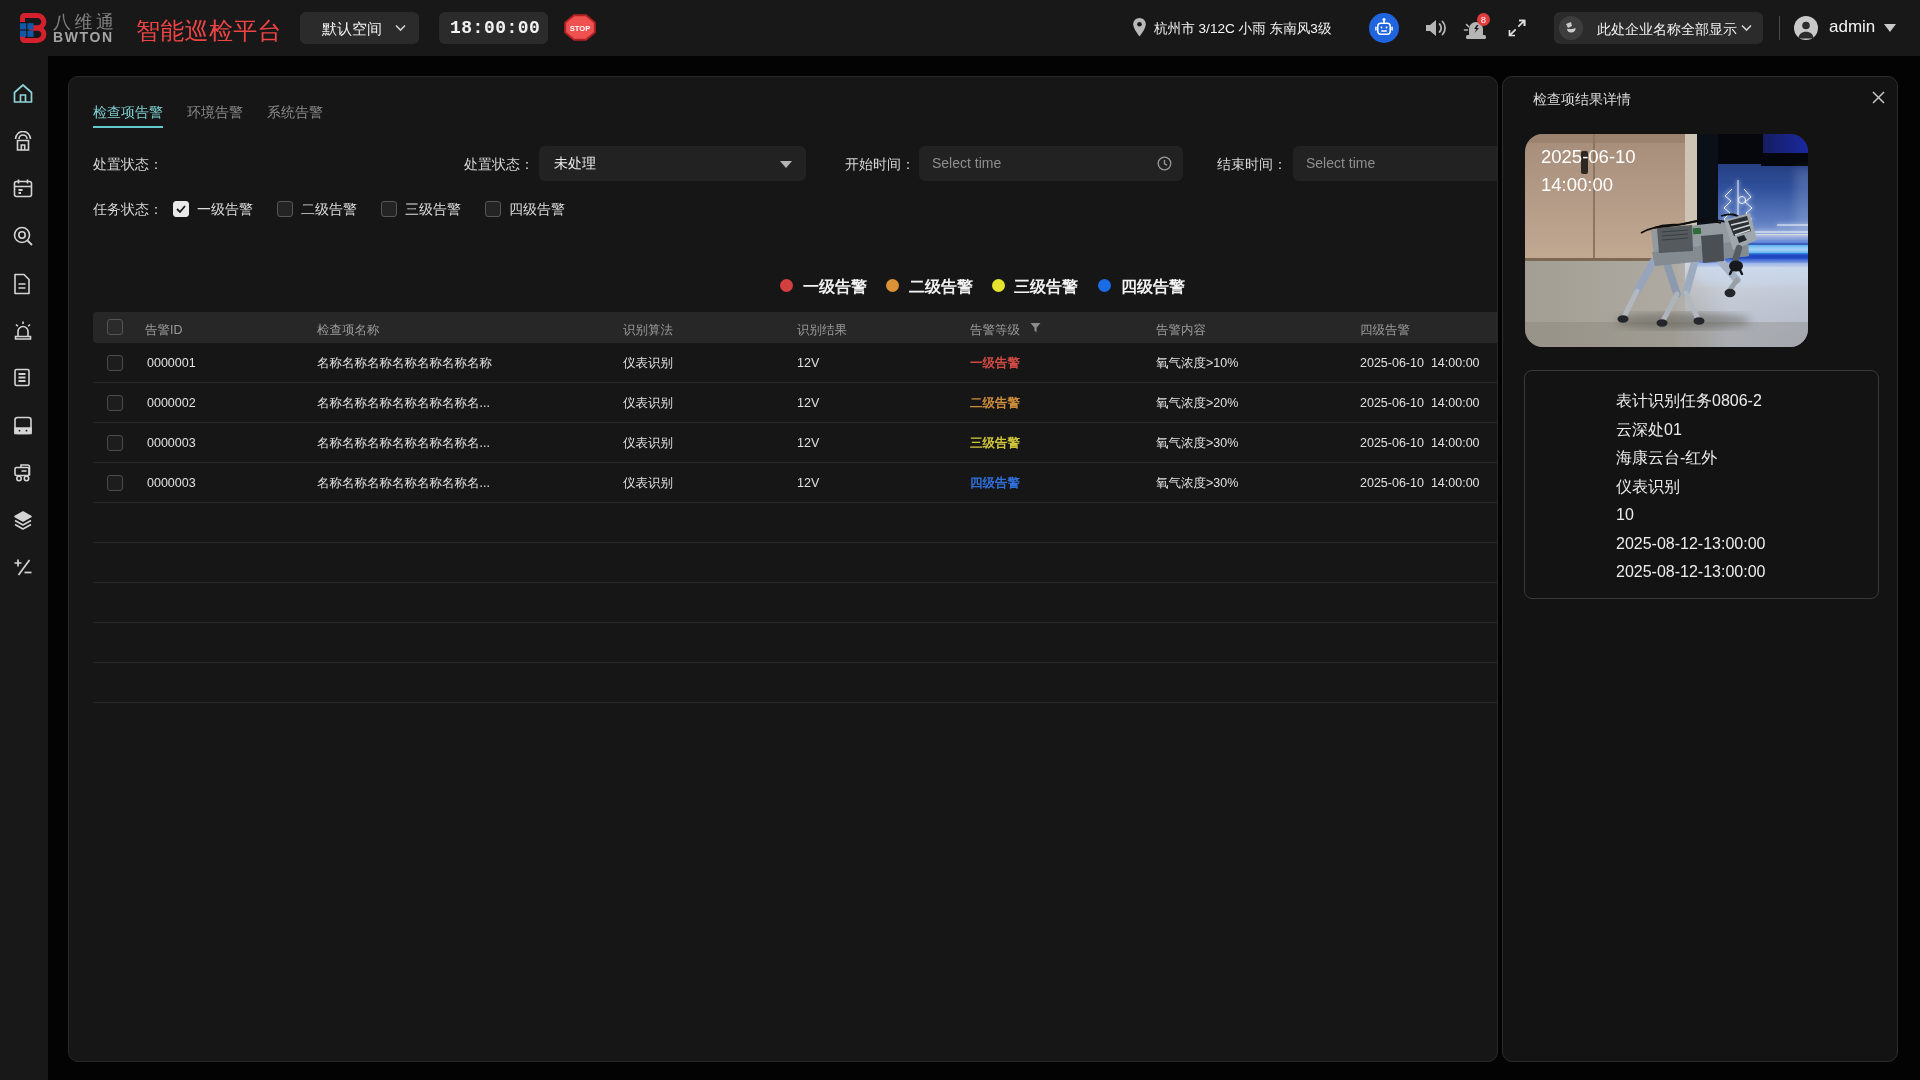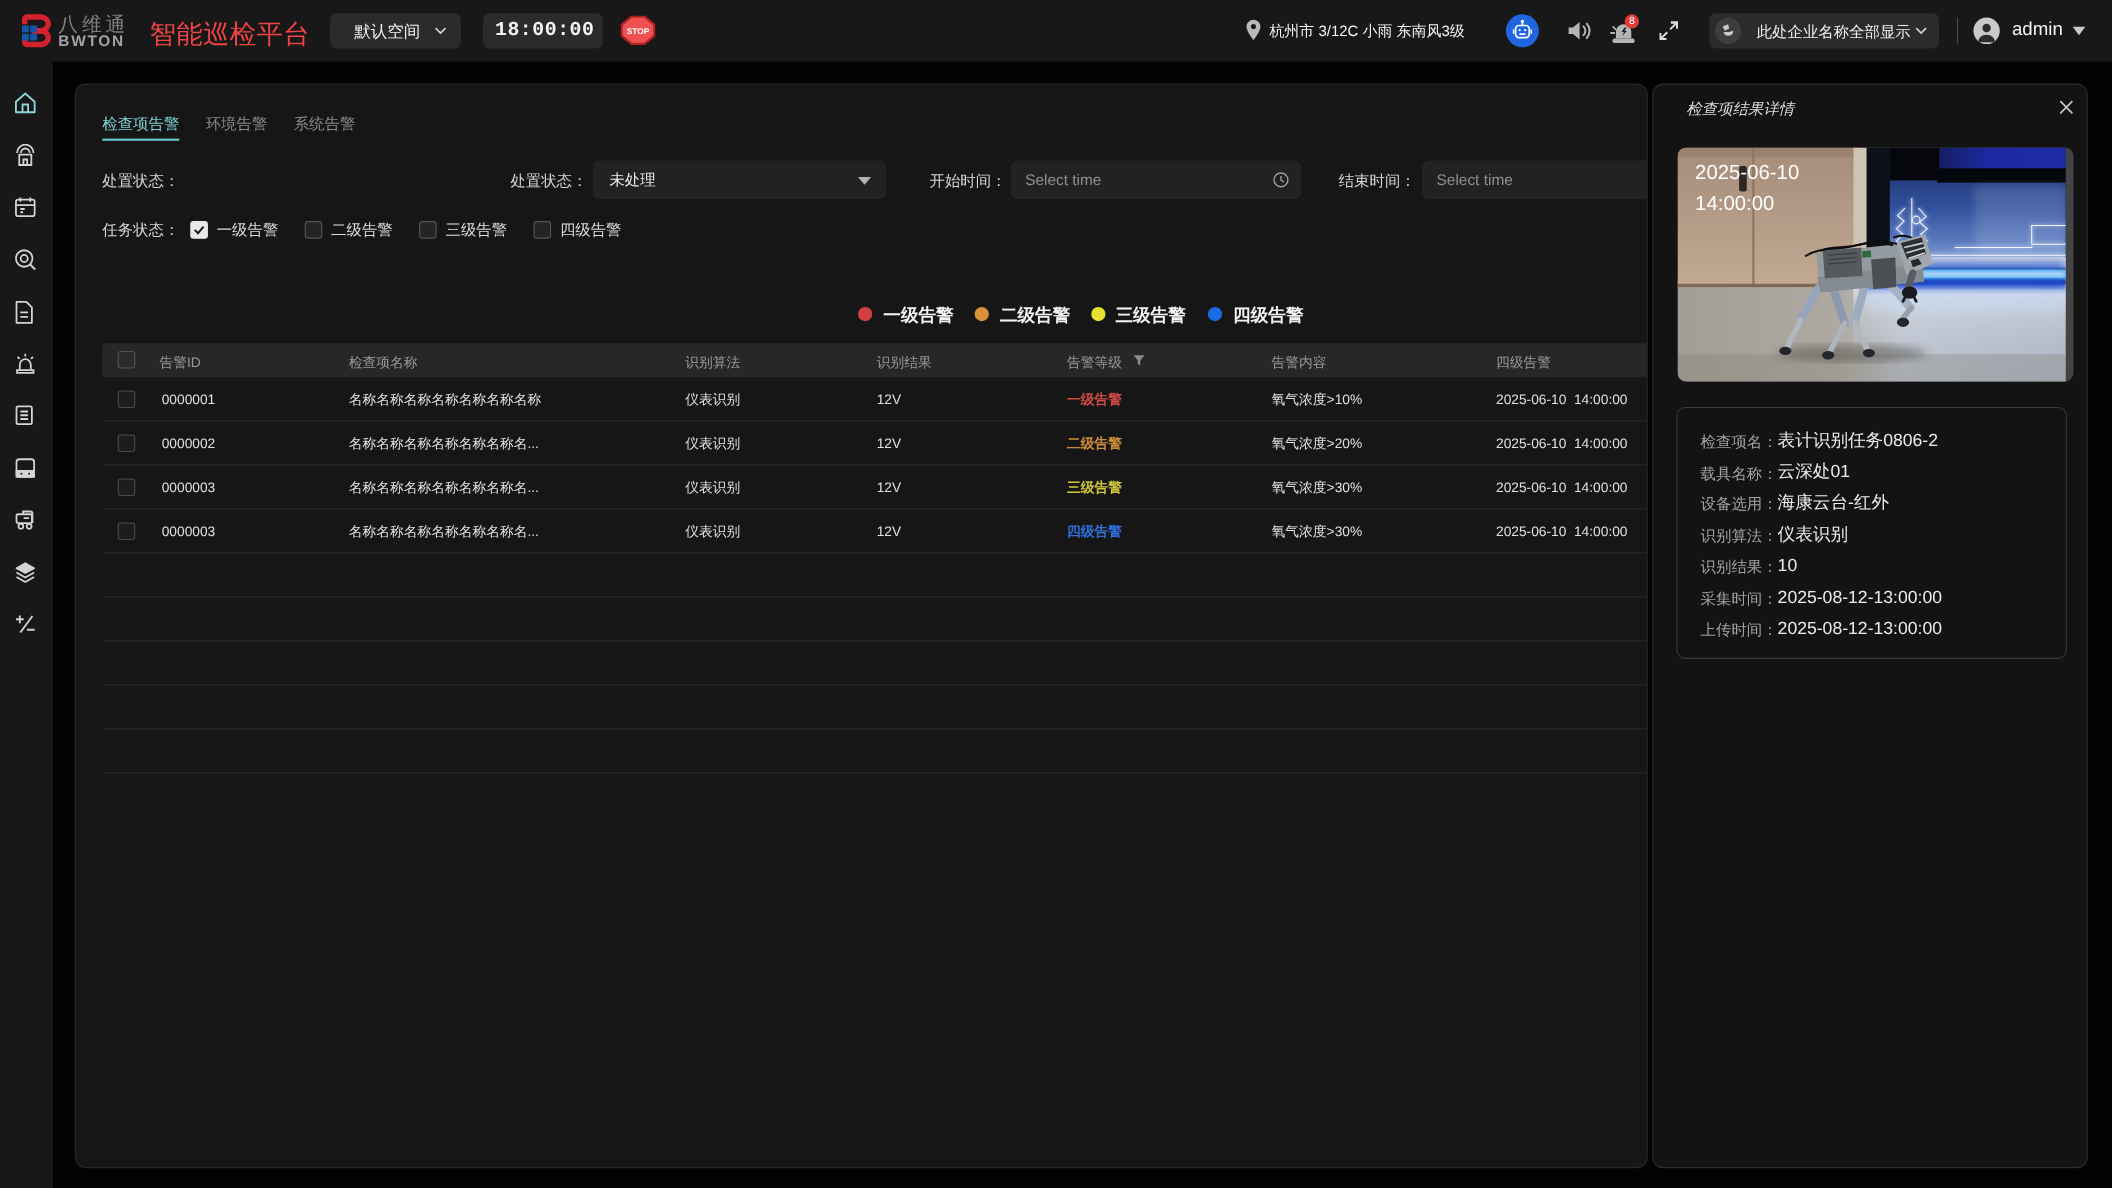--- a/index.html
+++ b/index.html
@@ -284,26 +284,26 @@
     <div class="cell" style="left:1063px;">氧气浓度&gt;30%</div>
     <div class="cell" style="left:1267px;">2025-06-10&nbsp;&nbsp;14:00:00</div>
   </div>
   <div class="row" style="top:426px;"></div>
   <div class="row" style="top:466px;"></div>
   <div class="row" style="top:506px;"></div>
   <div class="row" style="top:546px;"></div>
   <div class="row" style="top:586px;"></div>
 </div>
 <div id="drawer">
-  <div class="abs" style="left:30px;top:14px;font-size:14px;color:#dcdcdc;font-style:italic;">检查项结果详情</div>
+  <div class="abs" style="left:30px;top:14px;font-size:14px;color:#dcdcdc;">检查项结果详情</div>
   <svg class="abs" style="right:12px;top:14px;" width="13" height="13" viewBox="0 0 13 13" stroke="#c8c8c8" stroke-width="1.5">
       <path d="M1 1l11 11M12 1L1 12"></path>
     </svg>
 
-  <div id="photo" class="abs" style="left:22px;top:57px;width:360px;height:213px;border-radius:8px;overflow:hidden;background:#444;">
+  <div id="photo" class="abs" style="left:22px;top:57px;width:283px;height:213px;border-radius:18px;overflow:hidden;background:#444;">
     <svg width="353" height="213" viewBox="0 0 353 213">
       <defs>
         <linearGradient id="doorg" x1="0" y1="0" x2="0" y2="1">
           <stop offset="0" stop-color="#a68d7a"></stop>
             <stop offset="0.5" stop-color="#b49b87"></stop>
             <stop offset="1" stop-color="#c1a992"></stop>
         </linearGradient>
         <linearGradient id="wing" x1="0" y1="0" x2="0" y2="1">
           <stop offset="0" stop-color="#1a2a60"></stop>
             <stop offset="0.45" stop-color="#30509c"></stop>
@@ -411,16 +411,15 @@
       <path d="M214 114l-4 13" stroke="#565c62" stroke-width="6.5" stroke-linecap="round"></path>
       <ellipse cx="211" cy="132" rx="7" ry="5.5" fill="#17191c"></ellipse>
       <path d="M207 136l-2 4M215 136l2 4" stroke="#17191c" stroke-width="2.5" stroke-linecap="round"></path>
 
       <text x="16" y="29" font-family="Liberation Sans" font-size="18.5" fill="#ffffff">2025-06-10</text>
       <text x="16" y="57" font-family="Liberation Sans" font-size="18.5" fill="#ffffff">14:00:00</text>
     </svg>
   </div>
 
   <div class="abs" style="left:21px;top:293px;width:355px;height:229px;border:1px solid #3a3a3a;border-radius:8px;">
-    <div class="abs" style="left:21px;top:16px;font-size:14px;line-height:28.5px;color:#a2a2a2;">检查项名：<br>载具名称：<br>设备选用：<br>识别算法：<br>识别结果：<br>采集时间：<br>上传时间：</div>
     <div class="abs" style="left:91px;top:16px;font-size:16px;line-height:28.5px;color:#ececec;">表计识别任务0806-2<br>云深处01<br>海康云台-红外<br>仪表识别<br>10<br>2025-08-12-13:00:00<br>2025-08-12-13:00:00</div>
   </div>
 </div>
 
 </body></html>

